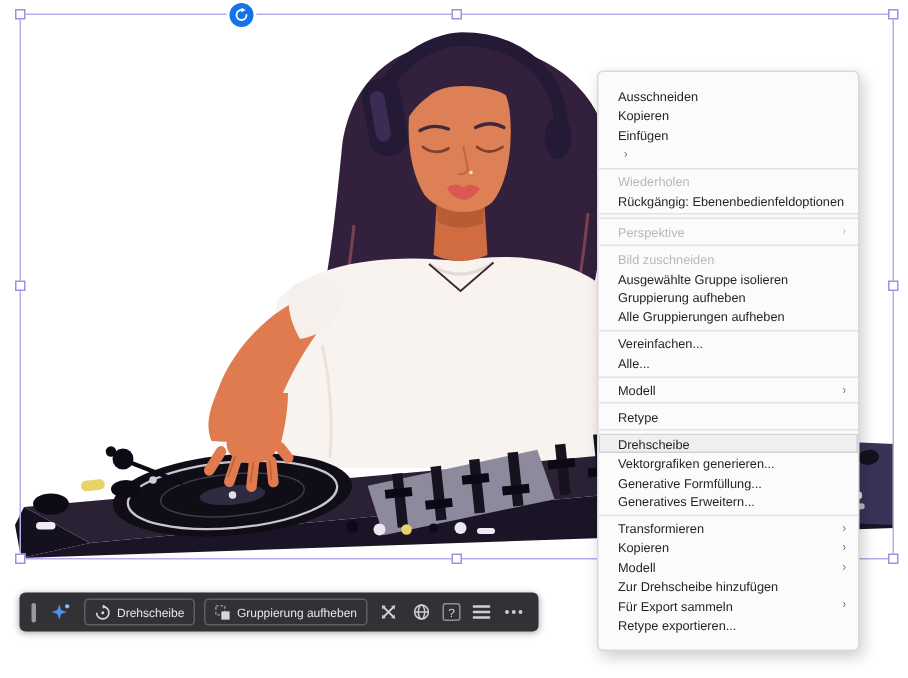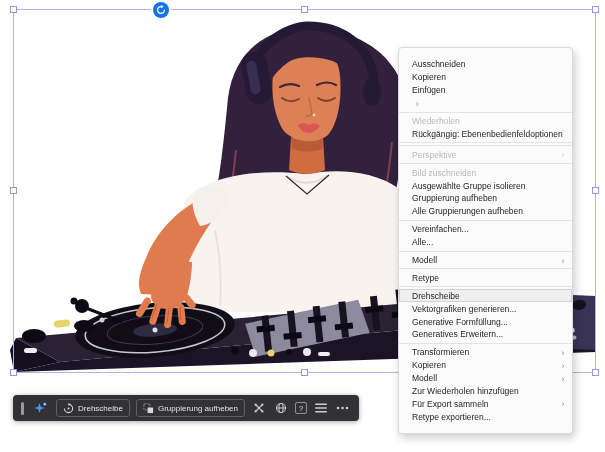--- a/index.html
+++ b/index.html
@@ -259,21 +259,21 @@
     </div>
     <div class="menu-item">
       <span class="mi-label">Kopieren</span>
       <span class="mi-arrow">›</span>
     </div>
     <div class="menu-item">
       <span class="mi-label">Modell</span>
       <span class="mi-arrow">›</span>
     </div>
     <div class="menu-item">
-      <span class="mi-label">Zur Wiederholen hinzufügen</span>
+      <span class="mi-label">Zur Drehscheibe hinzufügen</span>
     </div>
     <div class="menu-item">
       <span class="mi-label">Für Export sammeln</span>
       <span class="mi-arrow">›</span>
     </div>
     <div class="menu-item">
       <span class="mi-label">Retype exportieren...</span>
     </div>
   </div>
 

